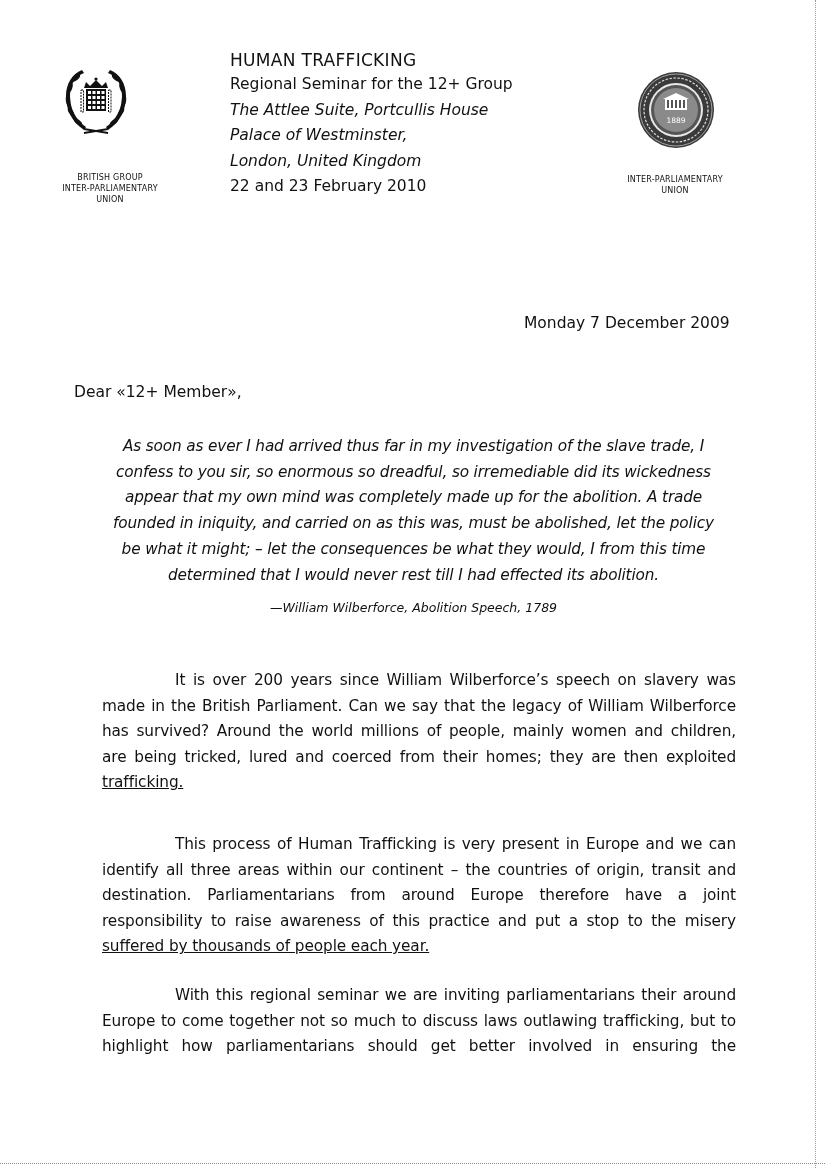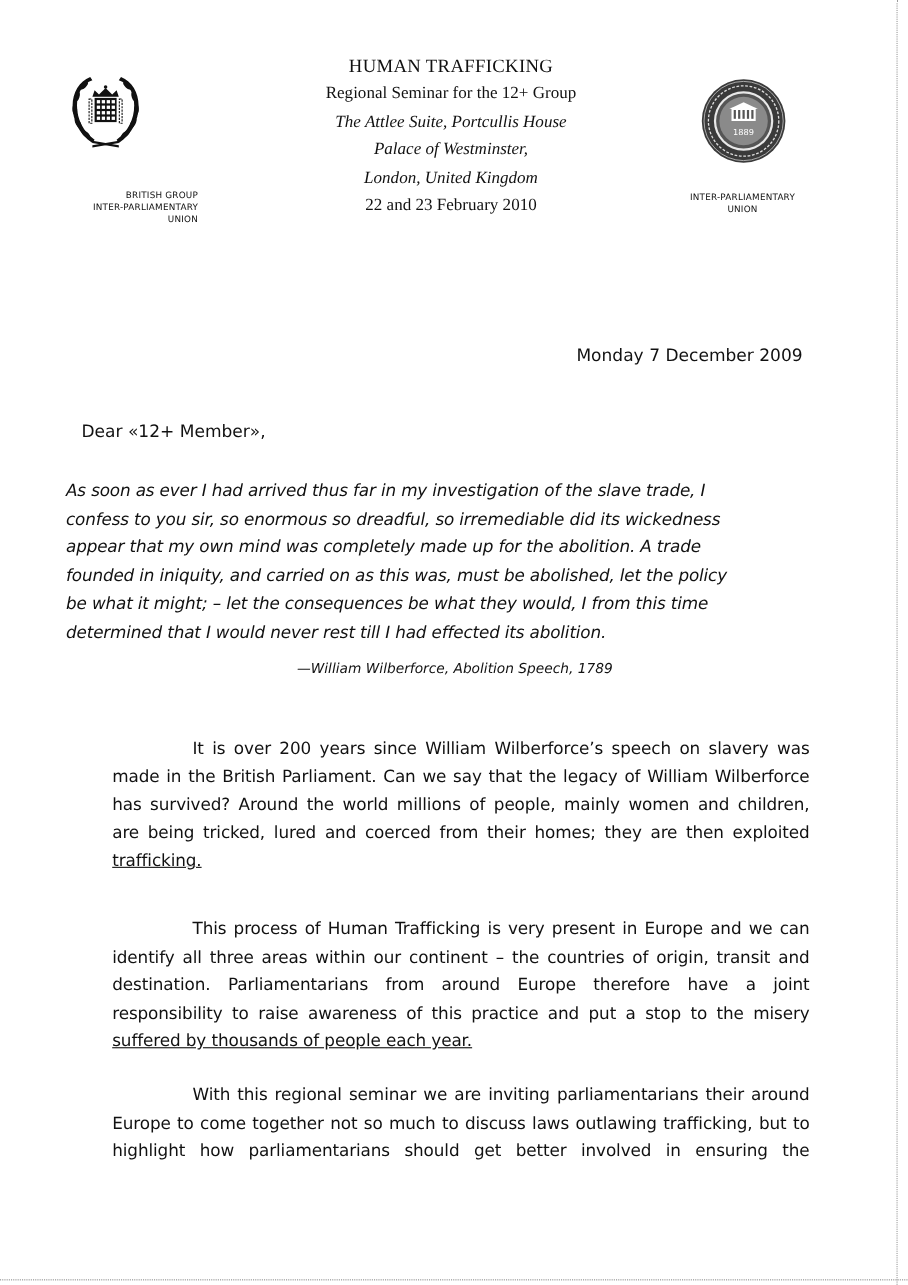--- a/index.html
+++ b/index.html
@@ -11,44 +11,44 @@
     position: absolute; left: 815px; top: 0; width: 1px; height: 1168px;
     border-left: 1px dotted #9a9a9a;
   }
   .page-edge-bottom {
     position: absolute; left: 0; top: 1163px; width: 825px; height: 1px;
     border-top: 1px dotted #8a8a8a;
   }
   
   .logo-left { position: absolute; left: 62px; top: 64px; width: 68px; height: 72px; }
   .logo-left-caption {
-    position: absolute; left: 40px; top: 172px; width: 140px; text-align: right;
+    position: absolute; left: 40px; top: 172px; width: 140px; text-align: center;
     font-size: 8px; line-height: 11px; letter-spacing: 0.2px; color: #111;
   }
   
   .logo-right { position: absolute; left: 636px; top: 70px; width: 80px; height: 80px; }
   .logo-right-caption {
     position: absolute; left: 610px; top: 174px; width: 130px; text-align: center;
     font-size: 8px; line-height: 11px; letter-spacing: 0.2px; color: #111;
   }
   
   .header {
-    position: absolute; left: 230px; top: 48px; width: 360px; text-align: center; font-family: Liberation Serif, serif;
+    position: absolute; left: 230px; top: 48px; width: 360px; text-align: left;
   }
   .header .title { font-size: 17px; line-height: 24px; font-weight: normal; letter-spacing: 0.3px; }
   .header .line { font-size: 15.5px; line-height: 25.5px; }
   .header .it { font-style: italic; }
   .date {
     position: absolute; left: 524px; top: 313px; font-size: 15.5px; line-height: 20px;
   }
   .salutation {
     position: absolute; left: 74px; top: 382px; font-size: 15.5px; line-height: 20px;
   }
   .quote {
-    position: absolute; left: 60px; top: 434px; width: 707px; 
+    position: absolute; left: 60px; top: 434px; width: 707px; text-align: center;
     font-style: italic; font-size: 15.3px; line-height: 25.7px; letter-spacing: -0.15px;
   }
   .quote-line { display: block; white-space: nowrap; }
   .attribution {
     position: absolute; left: 60px; top: 599px; width: 707px; text-align: center;
     font-style: italic; font-size: 12.5px; line-height: 18px;
   }
   .para {
     position: absolute; left: 74px; width: 662px; font-size: 15.3px; line-height: 25.6px;
     text-align: justify; letter-spacing: -0.1px;

